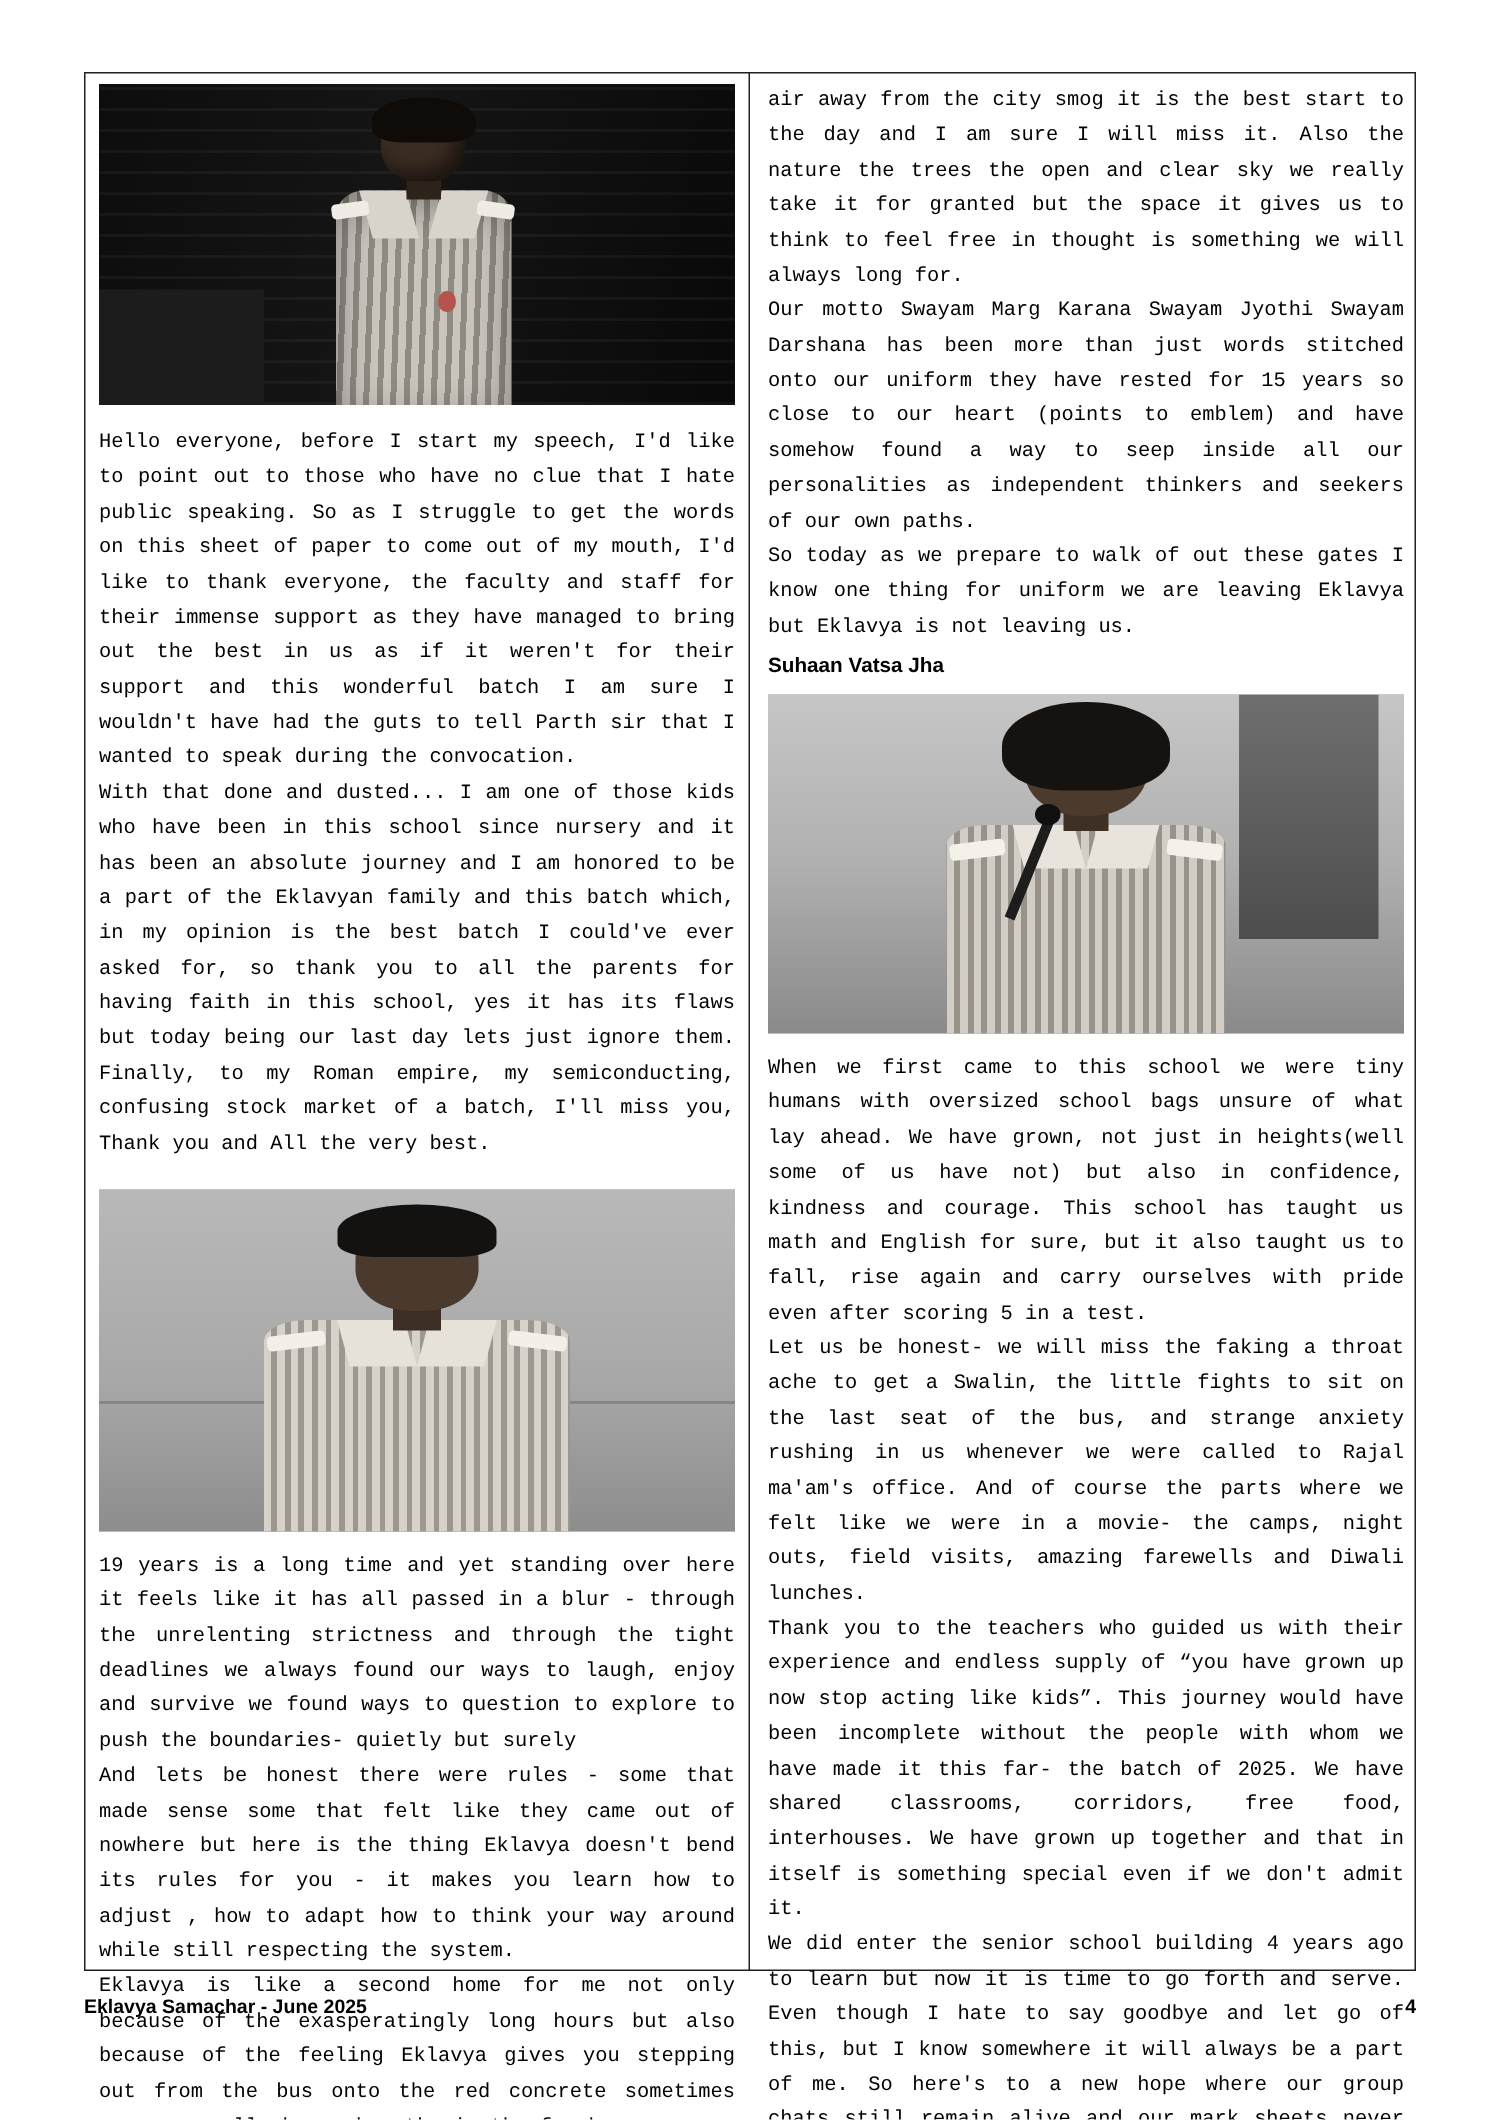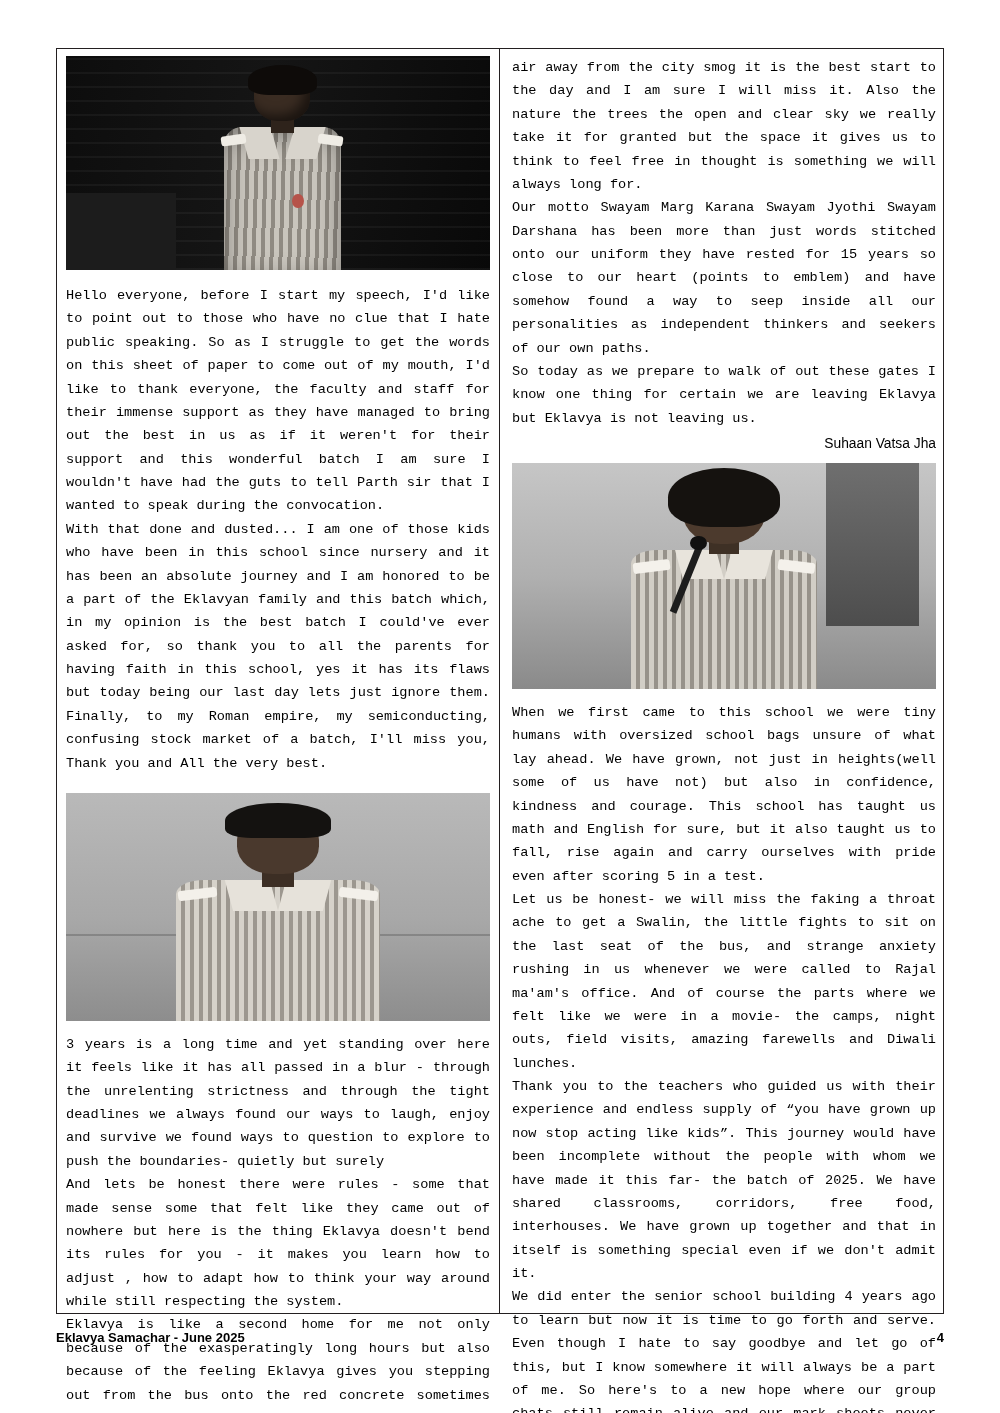--- a/index.html
+++ b/index.html
@@ -51,23 +51,23 @@
     margin: 0 0 0 0;
     font-size: 13.6px;
     line-height: 1.72;
     text-align: justify;
     -webkit-hyphens: none;
     hyphens: none;
     font-family: Liberation Mono, monospace;
   }
   p.body.just { text-align: justify; }
   .signature {
-    font-weight: normal;
+    font-weight: bold;
     font-size: 13.8px;
-    text-align: right;
+    text-align: left;
     margin: 6px 0 0 0;
   }
   .photo {
     position: relative;
     width: 100%;
     background: #111;
     overflow: hidden;
     margin: 0;
   }
   .photo.p1 { height: 214px; margin-bottom: 14px; background:#0b0b0b; }
@@ -232,29 +232,29 @@
         <div class="collarL"></div>
         <div class="collarR"></div>
         <div class="epauL"></div>
         <div class="epauR"></div>
         <div class="neck"></div>
         <div class="head"></div>
         <div class="hair"></div>
       </div>
     </div>
 
-    <p class="body just">3 years is a long time and yet standing over here it feels like it has all passed in a blur - through the unrelenting strictness and through the tight deadlines we always found our ways to laugh, enjoy and survive we found ways to question to explore to push the boundaries- quietly but surely</p>
+    <p class="body just">19 years is a long time and yet standing over here it feels like it has all passed in a blur - through the unrelenting strictness and through the tight deadlines we always found our ways to laugh, enjoy and survive we found ways to question to explore to push the boundaries- quietly but surely</p>
     <p class="body just">And lets be honest there were rules - some that made sense some that felt like they came out of nowhere but here is the thing Eklavya doesn't bend its rules for you - it makes you learn how to adjust , how to adapt how to think your way around while still respecting the system.</p>
     <p class="body just">Eklavya is like a second home for me not only because of the exasperatingly long hours but also because of the feeling Eklavya gives you stepping out from the bus onto the red concrete sometimes green as well when u breathe in the fresh</p>
   </div>
 
   <div class="col col-right">
     <p class="body just">air away from the city smog it is the best start to the day and I am sure I will miss it. Also the nature the trees the open and clear sky we really take it for granted but the space it gives us to think to feel free in thought is something we will always long for.</p>
     <p class="body just">Our motto Swayam Marg Karana Swayam Jyothi Swayam Darshana has been more than just words stitched onto our uniform they have rested for 15 years so close to our heart (points to emblem) and have somehow found a way to seep inside all our personalities as independent thinkers and seekers of our own paths.</p>
-    <p class="body just">So today as we prepare to walk of out these gates I know one thing for certain we are leaving Eklavya but Eklavya is not leaving us.</p>
+    <p class="body just">So today as we prepare to walk of out these gates I know one thing for uniform we are leaving Eklavya but Eklavya is not leaving us.</p>
     <p class="signature">Suhaan Vatsa Jha</p>
 
     <div class="photo p3">
       <div class="bg"></div>
       <div class="door"></div>
       <div class="figure">
         <div class="shirt"></div>
         <div class="collarL"></div>
         <div class="collarR"></div>
         <div class="epauL"></div>

